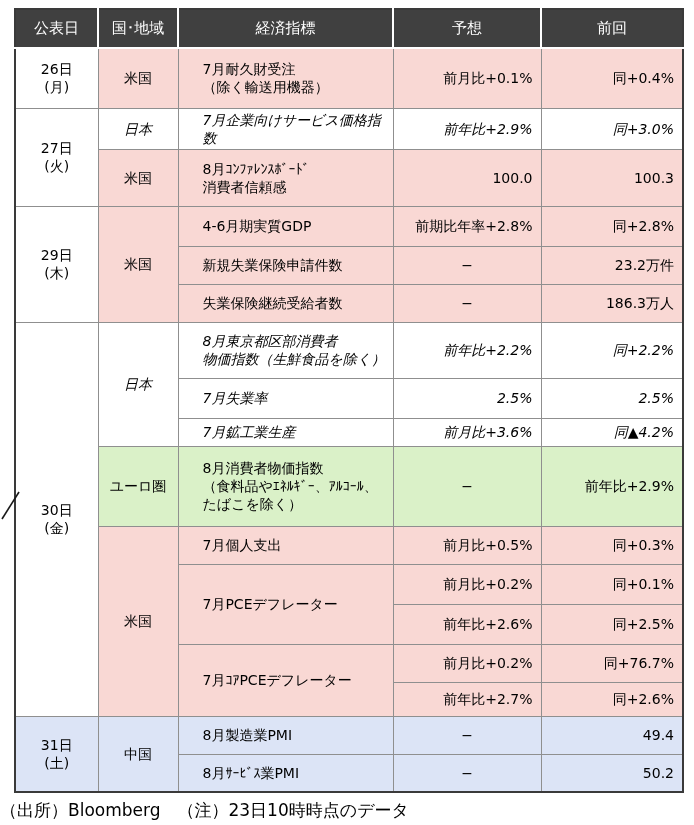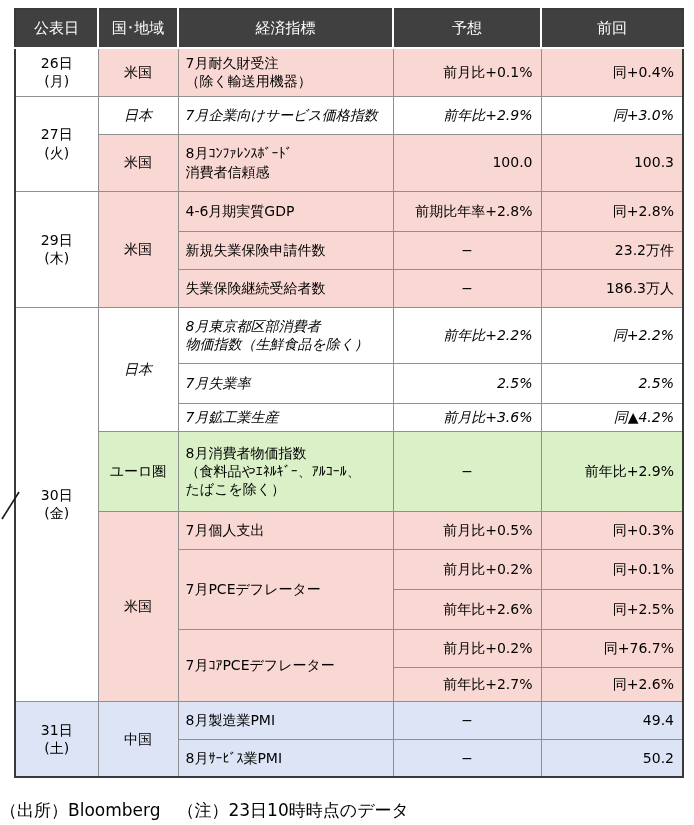--- a/index.html
+++ b/index.html
@@ -48,21 +48,21 @@
   th:first-child { border-left: none; }
   th:last-child  { border-right: none; margin-top: 24px; }
   td {
     border: 1px solid var(--border-gray, #8f8f8f);
     vertical-align: middle;
     padding: 2px 6px;
     line-height: 1.3;
   }
   .c-date    { text-align: center; white-space: pre-line; background: #ffffff; }
   .c-country { text-align: center; }
-  .c-ind     { text-align: left; white-space: pre-line; padding-left: 7px; }
+  .c-ind     { text-align: left; white-space: pre-line; padding-left: 24px; }
   .c-num     { text-align: right; padding-right: 8px; }
   .c-dash    { text-align: center; }
   .bg-us { background: var(--us-pink, #f9d8d4); }
   .bg-jp { background: #ffffff; font-style: italic; }
   .bg-eu { background: var(--euro-green, #daf1c8); }
   .bg-cn { background: var(--china-blue, #dce4f6); }
   .footer-note {
     position: absolute;
     left: 0;
     top: 799px;
@@ -94,21 +94,21 @@
     <thead>
       <tr>
         <th>公表日</th>
         <th>国･地域</th>
         <th>経済指標</th>
         <th>予想</th>
         <th>前回</th>
       </tr>
     </thead>
     <tbody>
-      <tr style="height:48px">
+      <tr style="height:60px">
         <td class="c-date">26日
 (月)</td>
         <td class="c-country bg-us">米国</td>
         <td class="c-ind bg-us">7月耐久財受注
 （除く輸送用機器）</td>
         <td class="c-num bg-us">前月比+0.1%</td>
         <td class="c-num bg-us">同+0.4%</td>
       </tr>
       <tr style="height:38px">
         <td class="c-date" rowspan="2">27日

